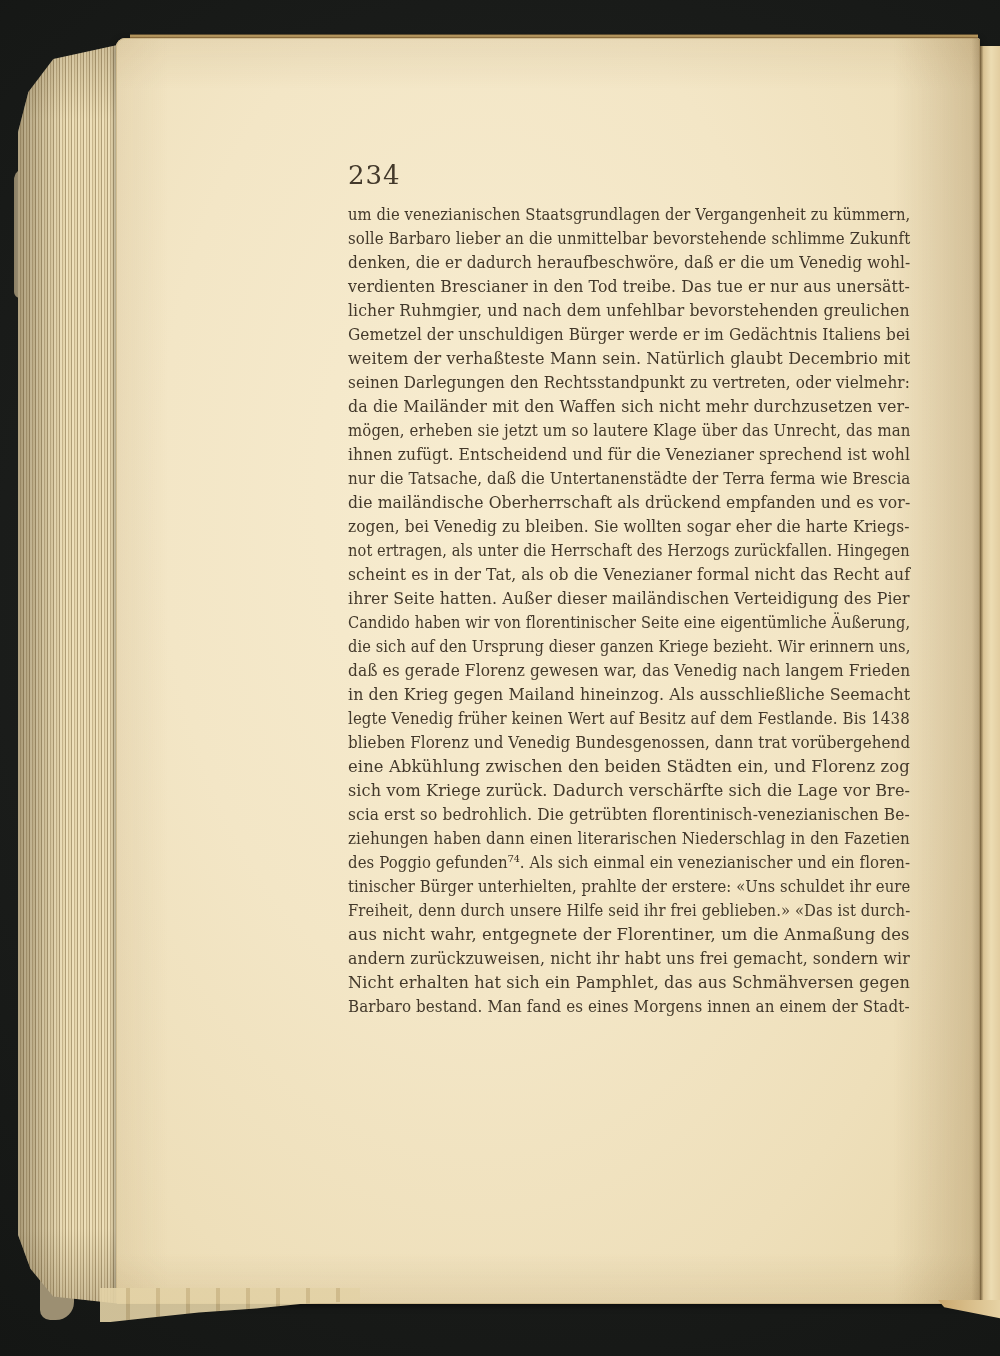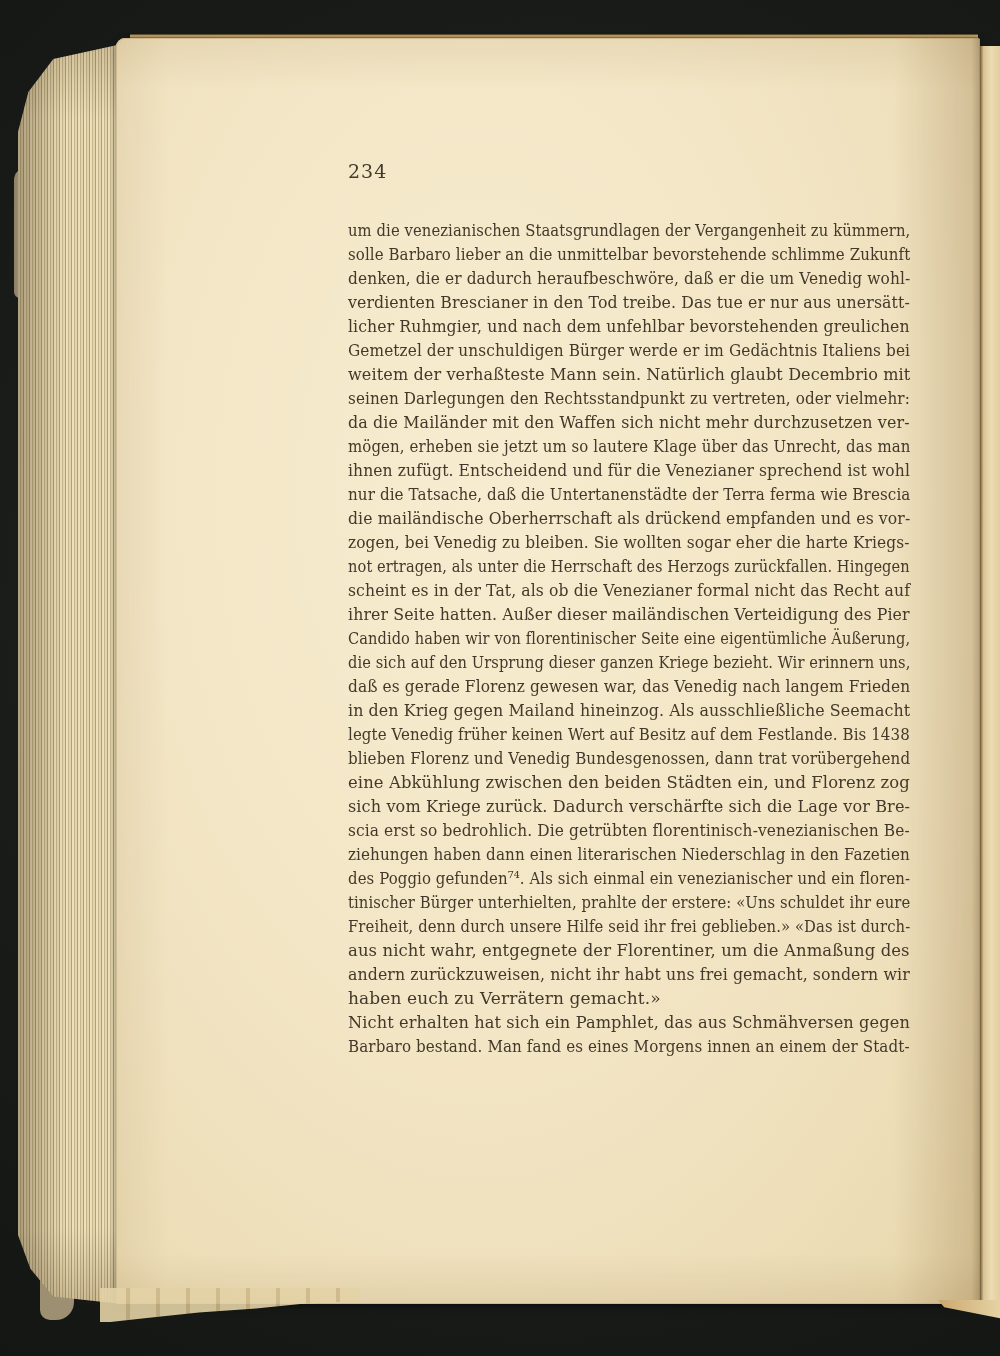--- a/index.html
+++ b/index.html
@@ -71,23 +71,23 @@
     background:repeating-linear-gradient(90deg,#e3d2a6 0 26px,#cdb888 26px 30px);
     clip-path:polygon(0 0,100% 0,100% 38%,78% 46%,60% 60%,38% 72%,18% 88%,4% 100%,0 100%);
     opacity:.9;
   }
 
   
   .text-layer{
     position:absolute;left:348px;top:160px;width:562px;color:#43392b;
   }
   .running-row{display:flex;align-items:baseline;height:26px;}
-  .folio{font-size:19px;letter-spacing:1px;}
+  .folio{font-size:26px;letter-spacing:1px;}
   .running-head{margin-left:74px;font-size:16px;letter-spacing:2.3px;white-space:nowrap;}
-  .body-block{margin-top:32px;}
+  .body-block{margin-top:16px;text-align:center;}
   .bodyline{
     width:562px;height:24px;line-height:24px;font-size:17px;
     white-space:nowrap;letter-spacing:0.1px;
   }
 </style>
 </head>
 <body>
 
 <div class="stage">
 
@@ -140,19 +140,18 @@
         <div class="bodyline" style="transform: scaleX(0.889241); transform-origin: left center;">blieben Florenz und Venedig Bundesgenossen, dann trat vorübergehend</div>
         <div class="bodyline" style="transform: scaleX(0.965636); transform-origin: left center;">eine Abkühlung zwischen den beiden Städten ein, und Florenz zog</div>
         <div class="bodyline" style="transform: scaleX(0.947723); transform-origin: left center;">sich vom Kriege zurück. Dadurch verschärfte sich die Lage vor Bre-</div>
         <div class="bodyline" style="transform: scaleX(0.907916); transform-origin: left center;">scia erst so bedrohlich. Die getrübten florentinisch-venezianischen Be-</div>
         <div class="bodyline" style="transform: scaleX(0.893482); transform-origin: left center;">ziehungen haben dann einen literarischen Niederschlag in den Fazetien</div>
         <div class="bodyline" style="transform: scaleX(0.878125); transform-origin: left center;">des Poggio gefunden⁷⁴. Als sich einmal ein venezianischer und ein floren-</div>
         <div class="bodyline" style="transform: scaleX(0.871318); transform-origin: left center;">tinischer Bürger unterhielten, prahlte der erstere: «Uns schuldet ihr eure</div>
         <div class="bodyline" style="transform: scaleX(0.871318); transform-origin: left center;">Freiheit, denn durch unsere Hilfe seid ihr frei geblieben.» «Das ist durch-</div>
         <div class="bodyline" style="transform: scaleX(0.967298); transform-origin: left center;">aus nicht wahr, entgegnete der Florentiner, um die Anmaßung des</div>
         <div class="bodyline" style="transform: scaleX(0.927393); transform-origin: left center;">andern zurückzuweisen, nicht ihr habt uns frei gemacht, sondern wir</div>
-        <div class="bodyline">haben euch zu Verrätern gemacht.»</div>
         <div class="bodyline" style="transform: scaleX(0.952542); transform-origin: left center;">Nicht erhalten hat sich ein Pamphlet, das aus Schmähversen gegen</div>
         <div class="bodyline" style="transform: scaleX(0.89065); transform-origin: left center;">Barbaro bestand. Man fand es eines Morgens innen an einem der Stadt-</div>
       </div>
   </div>
 
 </div>
 
 </body></html>

